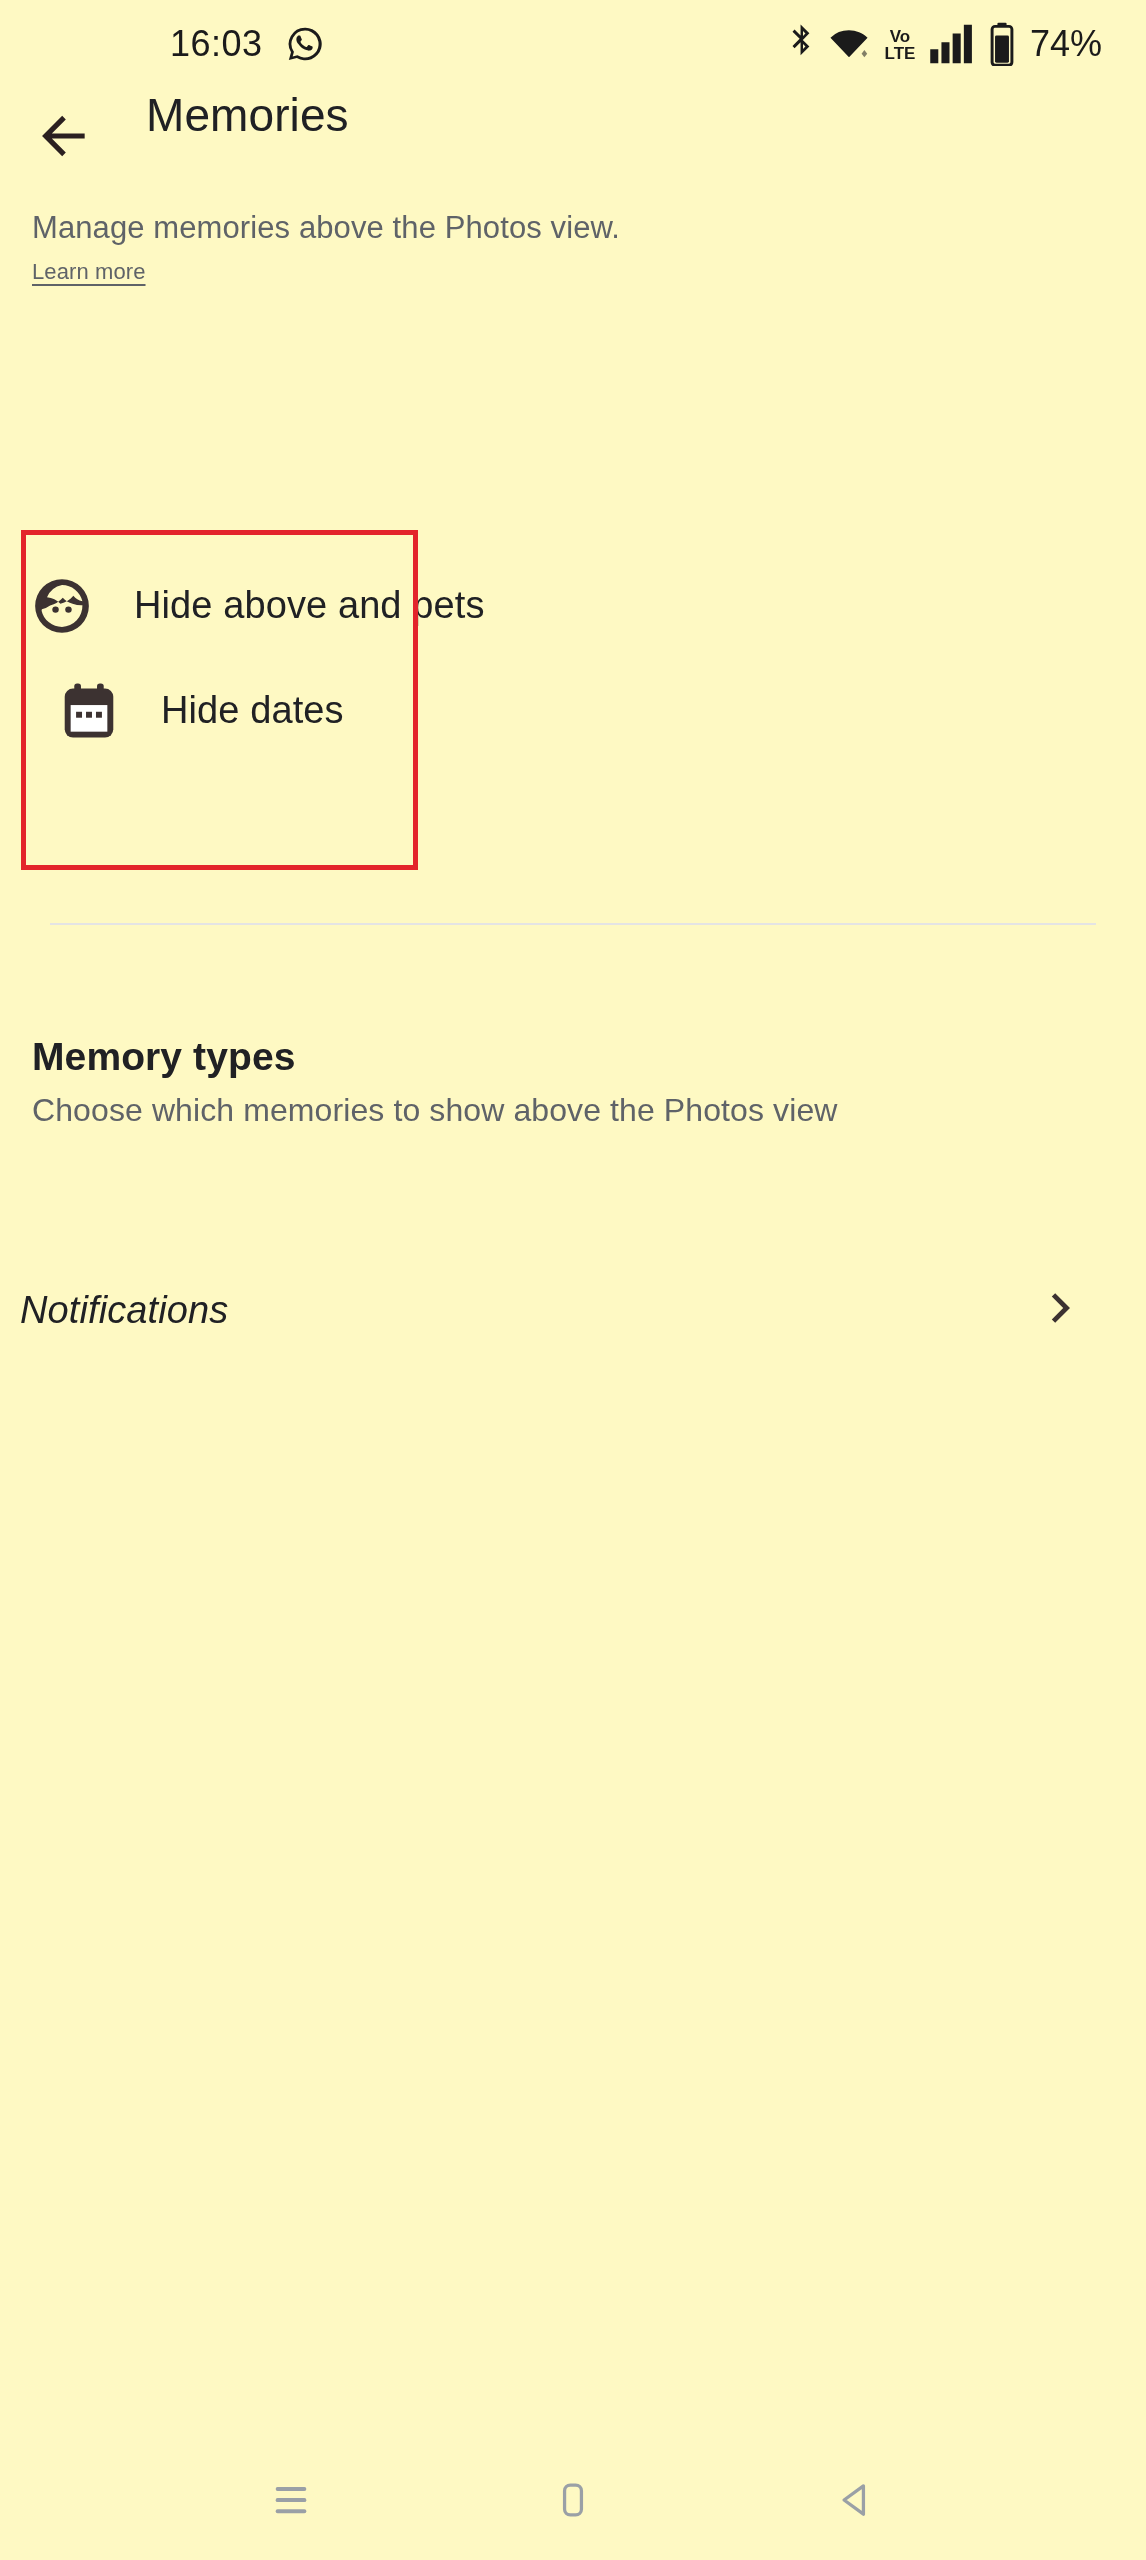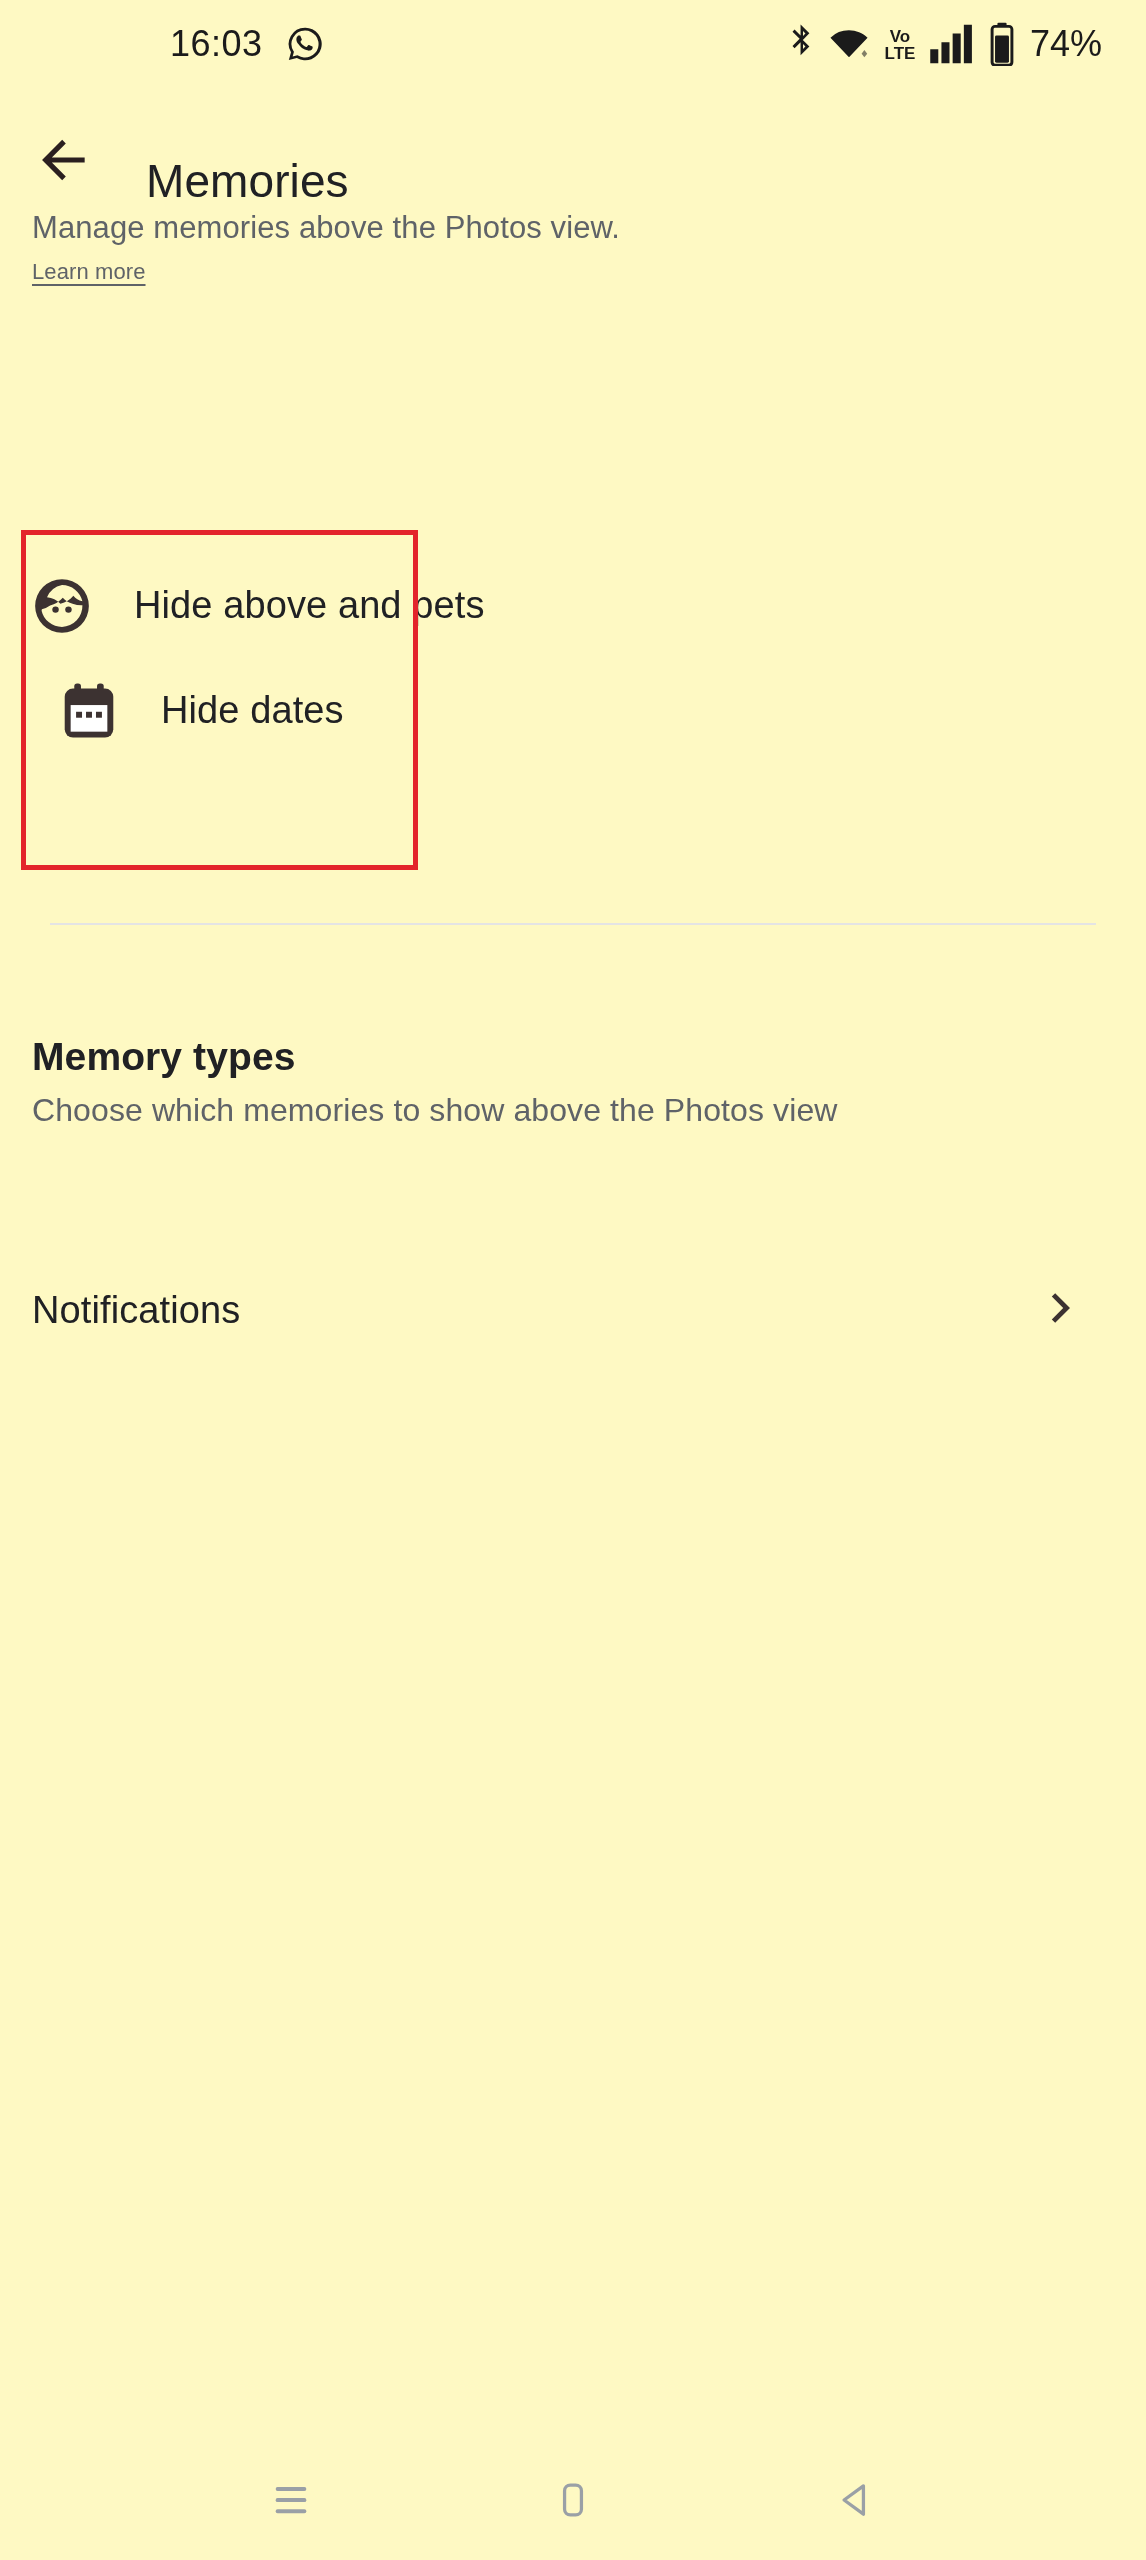--- a/index.html
+++ b/index.html
@@ -20,21 +20,21 @@
   }
   .sb-left { display:flex; align-items:center; gap:22px; padding-left:170px; }
   .sb-time { font-size:36px; color:#1b1b1b; letter-spacing:0.5px; font-weight:400; }
   .sb-right { display:flex; align-items:center; gap:13px; }
   .sb-batt-pct { font-size:36px; color:#1b1b1b; font-weight:400; margin-left:2px; }
   .icn { display:inline-block; line-height:0; }
 
   
   .appbar {
     position:absolute; top:88px; left:0; width:1146px; height:120px;
-    display:flex; align-items:flex-end;
+    display:flex; align-items:flex-start;
   }
   .back-btn {
     width:96px; height:96px; margin-left:16px;
     display:flex; align-items:center; justify-content:center;
     border-radius:50%; cursor:pointer;
   }
   .appbar-title {
     font-size:46px; color:#202124; font-weight:400;
     margin-left:34px; letter-spacing:0.1px;
   }
@@ -89,22 +89,22 @@
     margin-top:13px; font-size:32px; color:#5f6368;
     font-weight:400; letter-spacing:0.1px;
   }
 
   
   .nav-row {
     position:absolute; left:0; top:1255px; width:1146px; height:110px;
     display:flex; align-items:center; cursor:pointer;
   }
   .nav-row-label {
-    margin-left:32px; font-size:38px; color:#202124;
-    font-weight:400; letter-spacing:0.1px;
+    margin-left:20px; font-size:38px; color:#202124;
+    font-weight:400; letter-spacing:0.1px;font-style:italic;
   }
   .nav-row-chev { position:absolute; right:60px; top:50%; transform:translateY(-50%); }
 
   
   .sysnav {
     position:absolute; left:0; bottom:0; width:1146px; height:120px;
     display:flex; align-items:center; justify-content:space-around;
     padding:0 150px;
   }
   .sysnav-btn {

